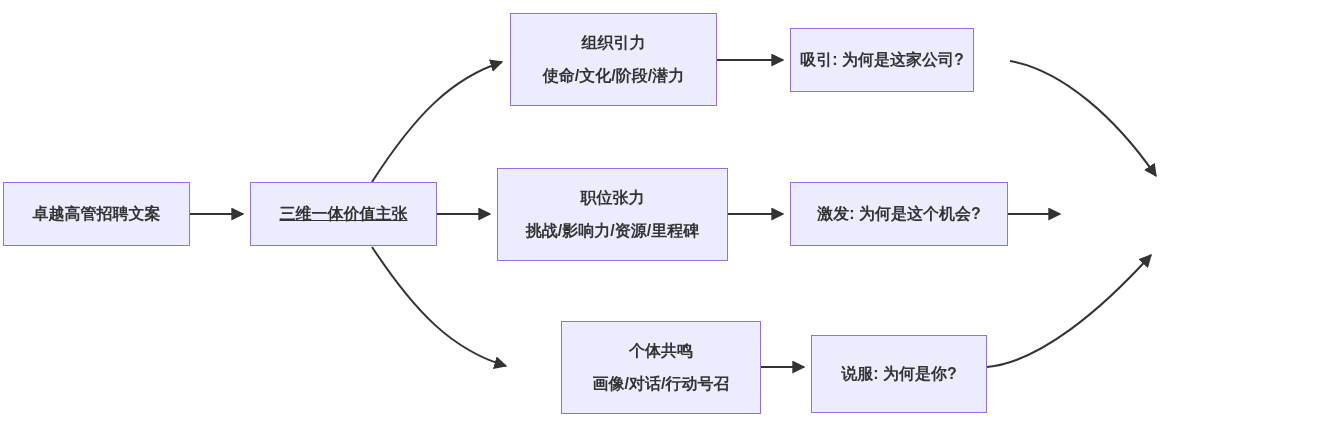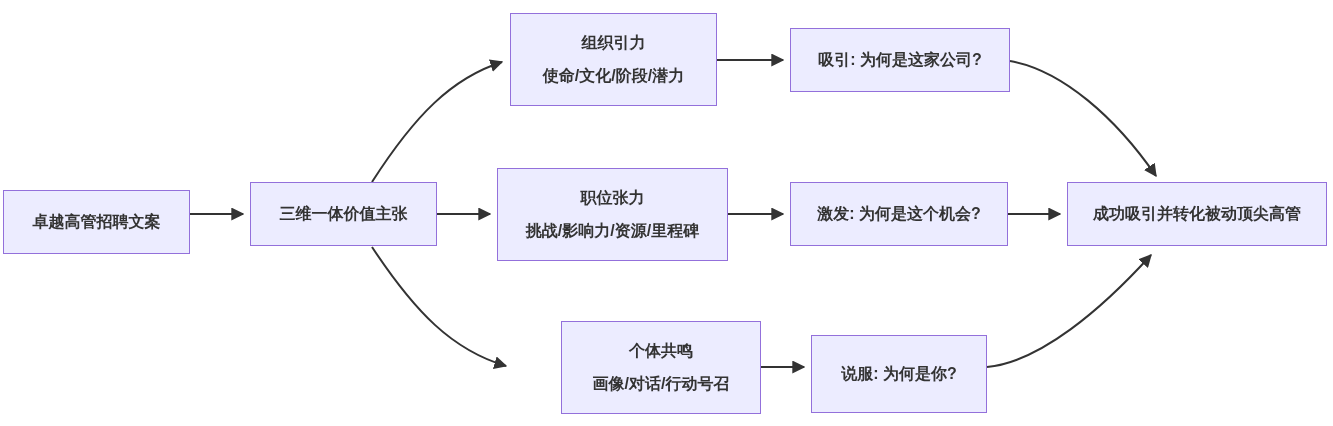--- a/index.html
+++ b/index.html
@@ -62,52 +62,49 @@
       <path d="M372,247 C415,312 452,350 506,366"></path>
       <path d="M717,60 L783,60"></path>
       <path d="M728,214 L783,214"></path>
       <path d="M714,367 L804,367"></path>
       <path d="M1010,61 C1062,70 1116,118 1156,176"></path>
       <path d="M1008,214 L1060,214"></path>
       <path d="M987,367 C1040,362 1102,309 1151,255"></path>
     </g>
   </svg>
 
-  <div class="node" style="left:3px; top:182px; width:187px; height:64px;margin-top:8px;">
+  <div class="node" style="left:3px; top:182px; width:187px; height:64px;">
     <div class="node-title">卓越高管招聘文案</div>
   </div>
 
-  <div class="node" style="left:250px; top:182px; width:187px; height:64px;">
+  <div class="node" style="left:250px; top:182px; width:187px; height:64px;text-decoration:underline;">
     <div class="node-title">三维一体价值主张</div>
   </div>
 
   <div class="node" style="left:510px; top:13px; width:207px; height:93px;">
     <div class="node-title">组织引力</div>
     <div class="node-subtitle">使命/文化/阶段/潜力</div>
   </div>
 
   <div class="node" style="left:497px; top:168px; width:231px; height:93px;">
     <div class="node-title">职位张力</div>
     <div class="node-subtitle">挑战/影响力/资源/里程碑</div>
   </div>
 
   <div class="node" style="left:514px; top:321px; width:200px; height:93px;margin-left:47px;">
     <div class="node-title">个体共鸣</div>
     <div class="node-subtitle">画像/对话/行动号召</div>
   </div>
 
-  <div class="node" style="left:790px; top:28px; width:220px; height:64px;">
+  <div class="node" style="left:790px; top:28px; width:184px; height:64px;">
     <div class="node-title">吸引: 为何是这家公司?</div>
   </div>
 
   <div class="node" style="left:790px; top:182px; width:218px; height:64px;">
     <div class="node-title">激发: 为何是这个机会?</div>
   </div>
 
   <div class="node" style="left:811px; top:335px; width:176px; height:78px;">
     <div class="node-title">说服: 为何是你?</div>
   </div>
 
-  <div class="node" style="left:1067px; top:182px; width:260px; height:64px;">
-    <div class="node-title">成功吸引并转化被动顶尖高管</div>
-  </div>
 
 </div>
 
 </body></html>

